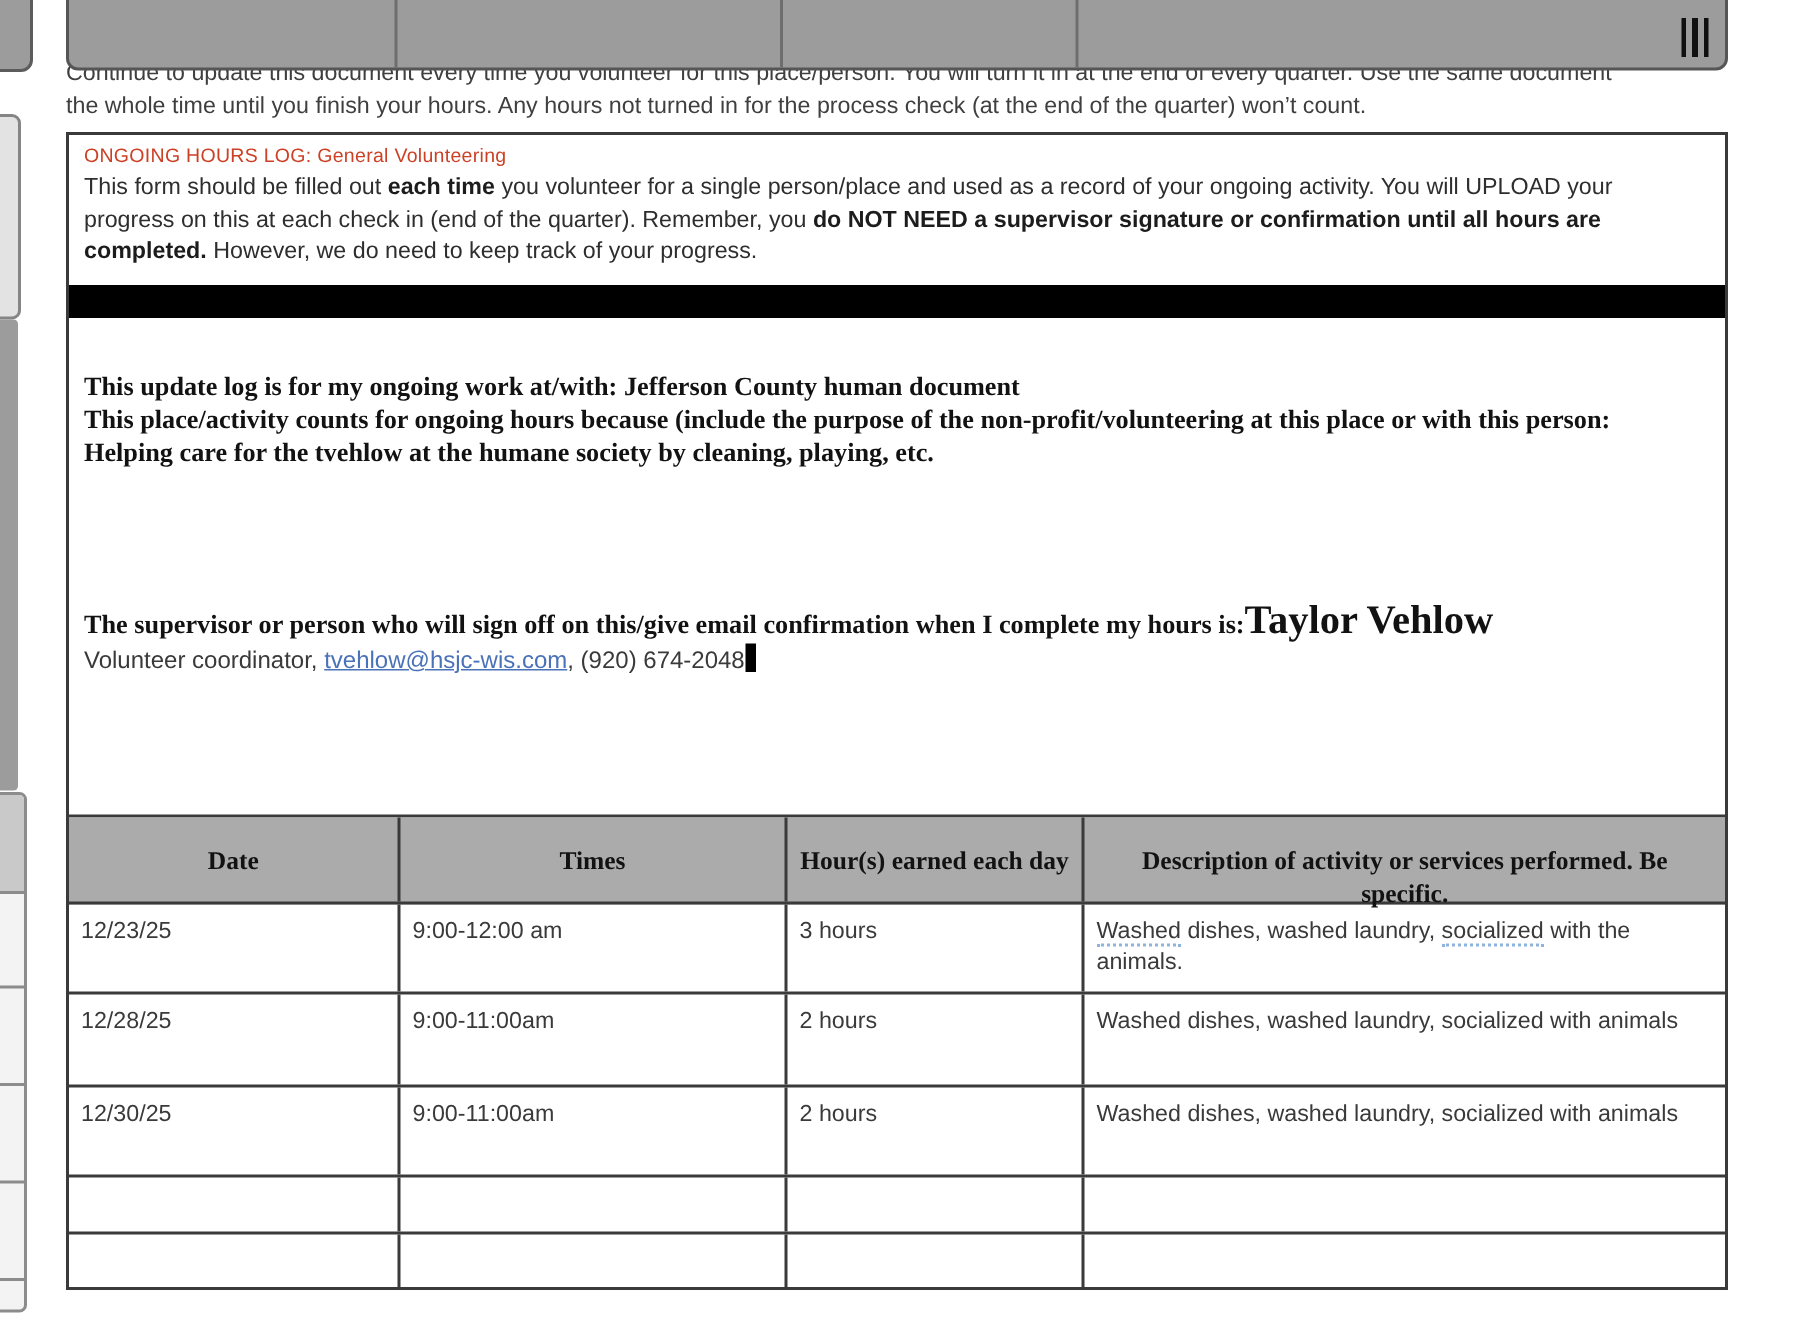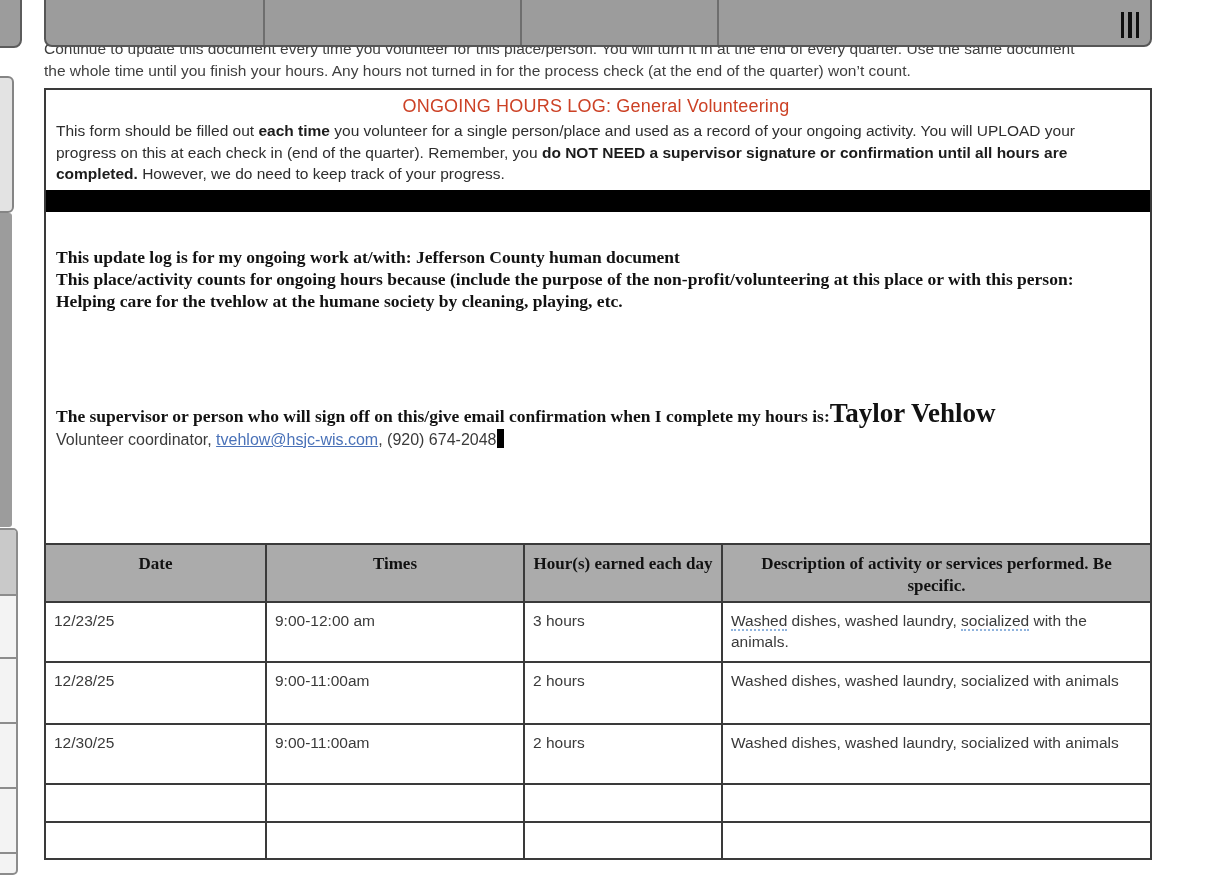--- a/index.html
+++ b/index.html
@@ -36,21 +36,21 @@
   
   .top-note {
     position:absolute; left:44px; top:38px; width:1046px;
     font-size:15.5px; line-height:21.5px; color:#3f3f3f; z-index:1;
   }
 
   
   .form { position:absolute; left:44px; top:88px; width:1108px; border:2px solid #3a3a3a; background:#fff; z-index:2; }
 
   .form-head { height:100px; padding:6px 14px 0 10px; }
-  .form-title { text-align:center; font-size:18px; letter-spacing:.2px; color:#cc4125; margin-bottom:3px; }
+  .form-title { font-size:13px; letter-spacing:.2px; color:#cc4125; margin-bottom:3px; }
   .form-intro { font-size:15.5px; line-height:21.5px; color:#2e2e2e; }
   .form-intro b { color:#1c1c1c; }
 
   .black-bar { height:22px; background:#000; }
 
   .form-body { height:331px; padding:34px 14px 0 10px; font-family:"Liberation Serif", serif; }
   .q { font-weight:bold; font-size:17.5px; line-height:22px; color:#121212; }
   .sup-line { margin-top:86px; }
   .sup-name { font-size:27px; line-height:30px; }
   .contact-prompt { margin-top:16px; }
@@ -61,21 +61,21 @@
   
   .htable { border-top:2px solid #3a3a3a; }
   .hrow { display:flex; border-bottom:2px solid #3a3a3a; }
   .hrow:last-child { border-bottom:none; }
   .hrow .td { border-right:2px solid #3a3a3a; padding:7px 8px; font-size:15.5px; line-height:21px; color:#3a3a3a; }
   .hrow .td:last-child { border-right:none; }
   .w1 { width:221px; } .w2 { width:258px; } .w3 { width:198px; } .w4 { flex:1; }
   .hrow.head { background:#ababab; height:58px; }
   .hrow.head .td {
     font-family:"Liberation Serif", serif; font-weight:bold; font-size:17px; line-height:22px;
-    color:#121212; text-align:center; padding-top:8px;
+    color:#121212; text-align:center; padding-top:18px;
   }
   .hrow.r1 { height:60px; } .hrow.r2 { height:62px; } .hrow.r3 { height:60px; }
   .hrow.r4 { height:38px; } .hrow.r5 { height:35px; }
   .sp { border-bottom:2px dotted #8fb3dd; padding-bottom:0px; }
 </style>
 </head>
 <body>
 
 <div class="edge edge-a"></div>
 <div class="edge edge-b"></div>

